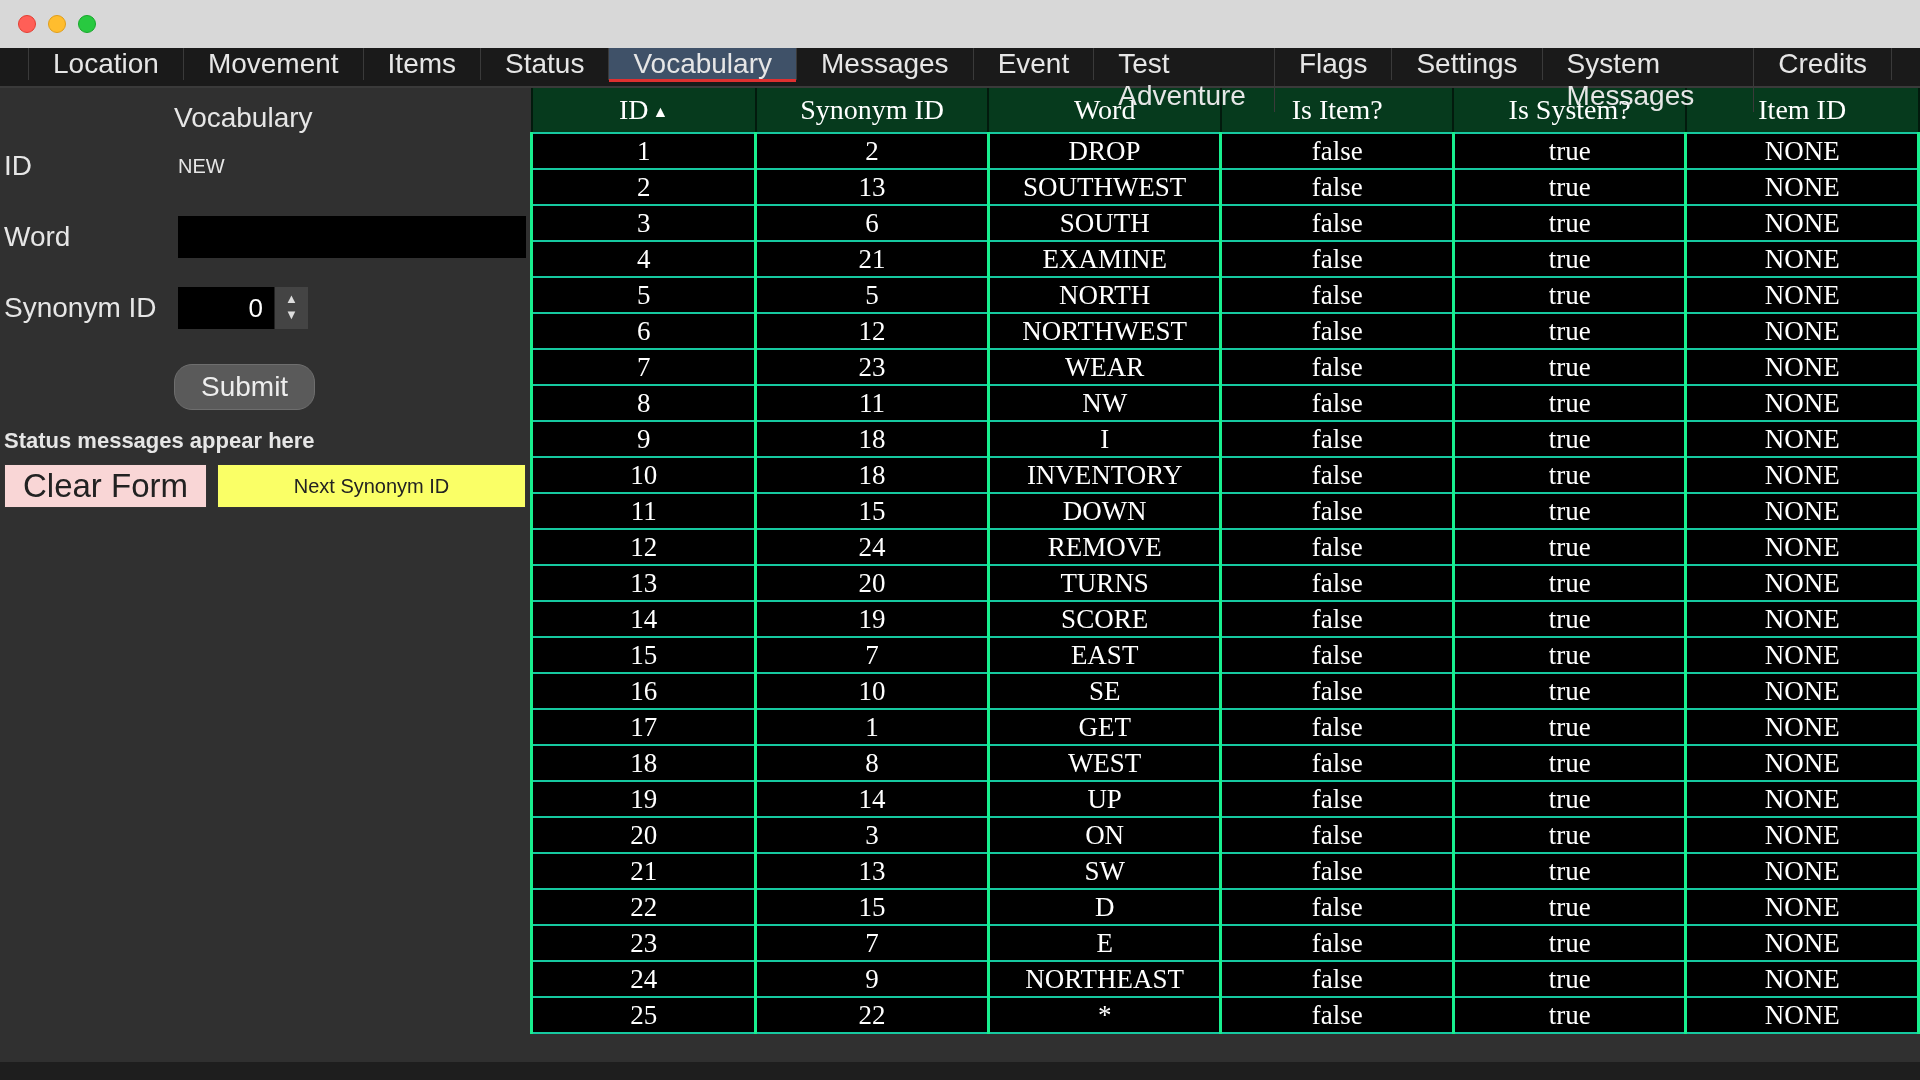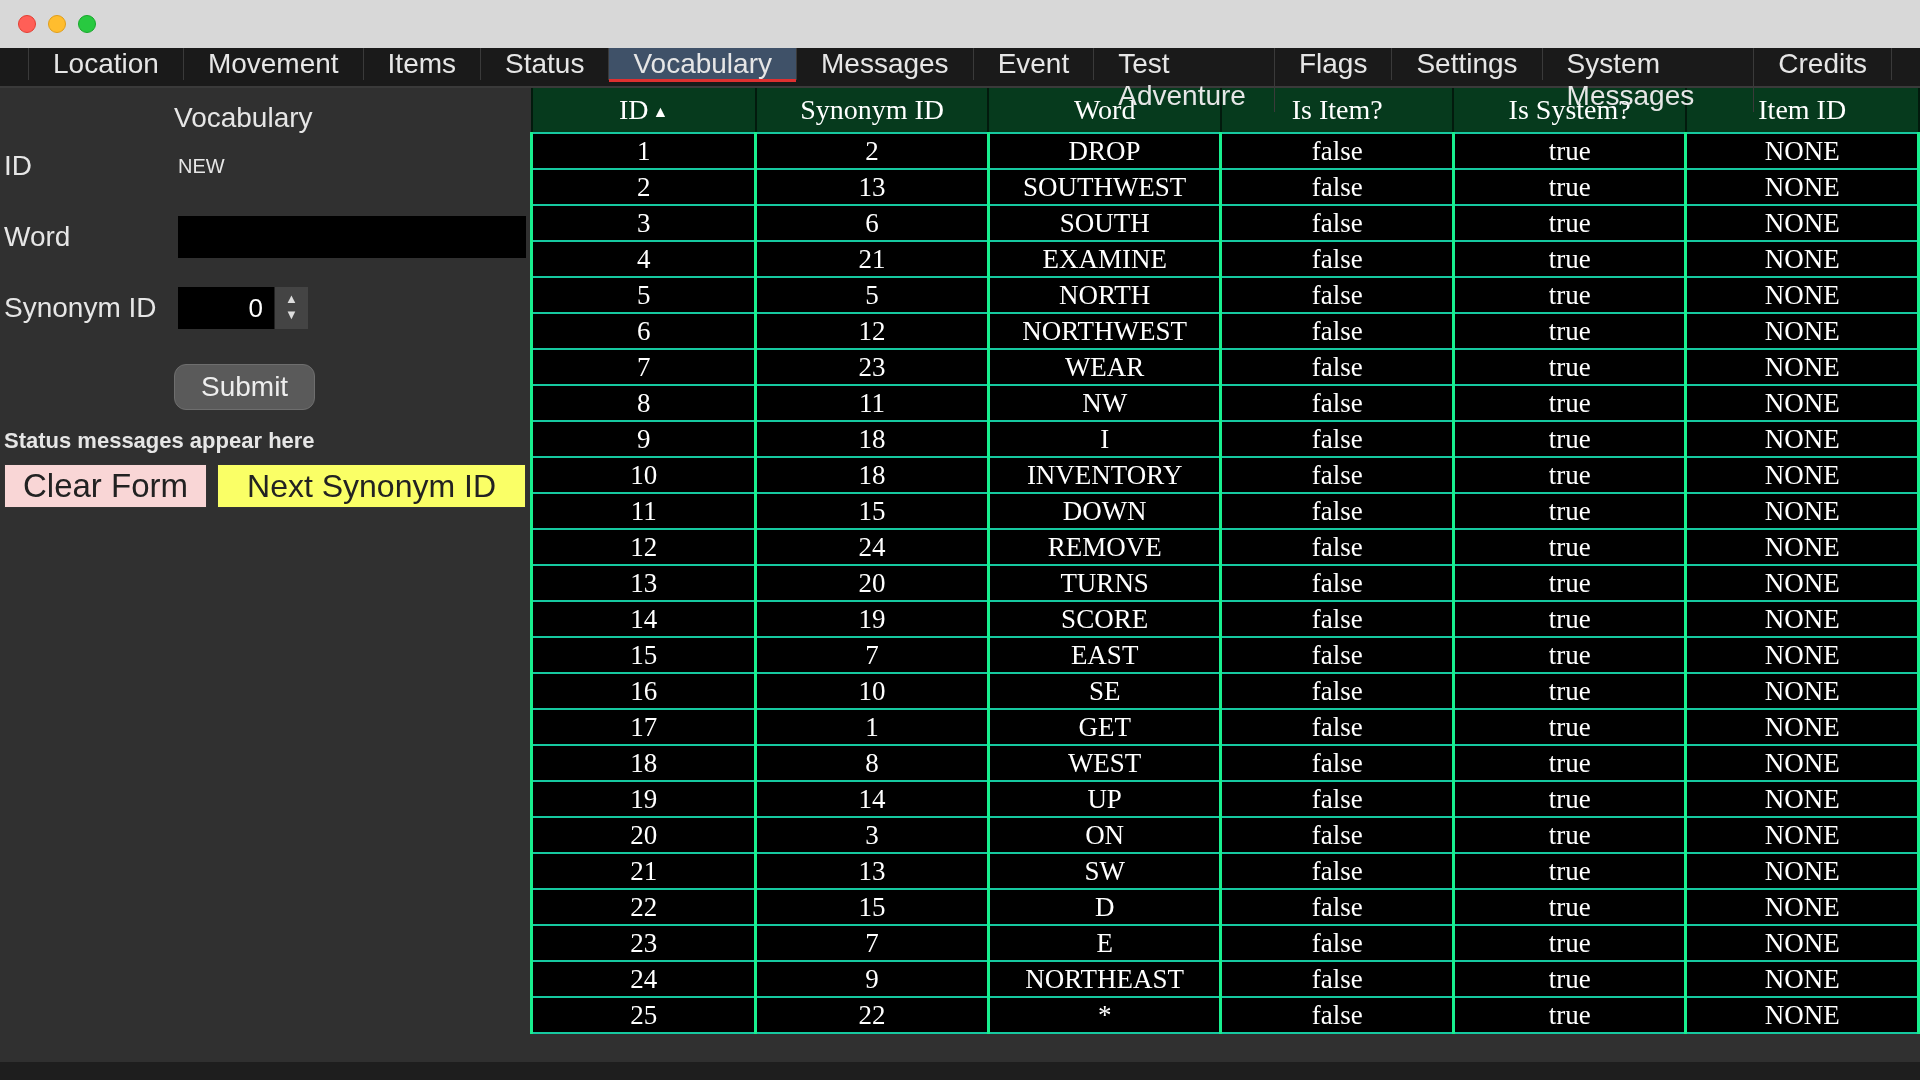--- a/index.html
+++ b/index.html
@@ -96,38 +96,38 @@
     background:#444; width:34px; height:42px;
     border-left:1px solid #222;
   }
   .spin-btns span{
     color:#ddd; font-size:13px; text-align:center; line-height:1; height:16px;
   }
 
   .submit-btn {
     margin-left:174px; margin-top:24px;
     background:#5a5a5a; color:#eee;
-    border:1px solid #6e6e6e; border-radius:12px;
+    border:1px solid #6e6e6e; border-radius:18px;
     padding:6px 26px; font-size:28px;
     cursor:pointer;
   }
   .status-line {
     padding: 18px 0 10px 4px;
     font-size:22px;
     font-weight:bold;
   }
   .btn-row { display:flex; gap:10px; padding:0 4px; }
   .btn-clear {
     background:#f9d6d6; color:#222;
     border:1px solid #333; font-size:33px;
     padding:2px 18px; cursor:pointer;
   }
   .btn-next {
     background:#faff66; color:#222;
-    border:1px solid #333; font-size:32px;
+    border:1px solid #333; font-size:20px;
     padding:2px 18px; flex:1; cursor:pointer;
   }
 
   
   .table-wrap { height:100%; overflow:hidden; }
   table.grid {
     border-collapse: collapse;
     width:100%;
     table-layout: fixed;
   }

